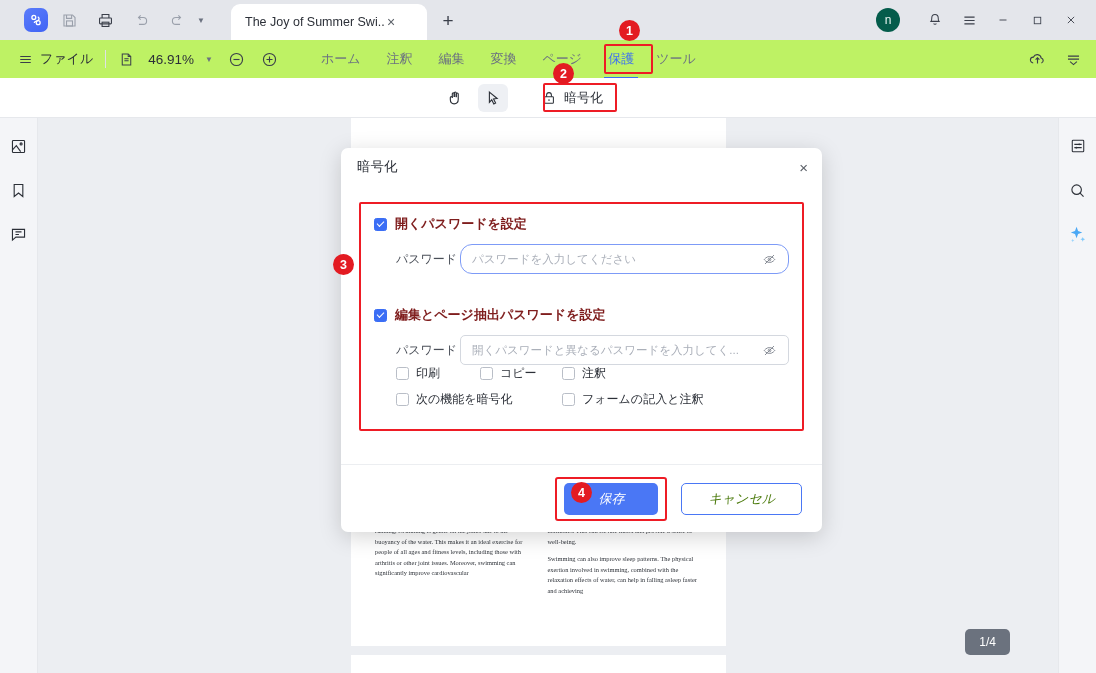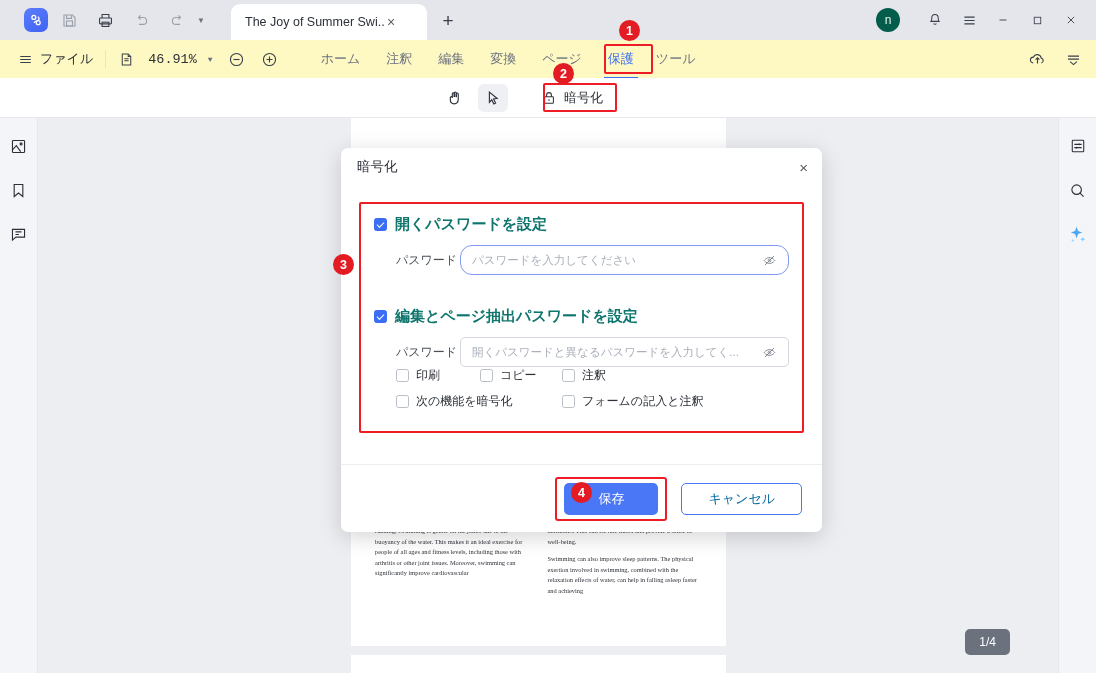--- a/index.html
+++ b/index.html
@@ -58,22 +58,22 @@
     margin-right: 18px;
   }
   .win-btn {
     width: 34px; height: 40px; display:flex; align-items:center; justify-content:center;
     color: #3a3f4a;
   }
 
   
   .menubar {
     position: absolute; top: 40px; left: 0; width: 1096px; height: 38px;
-    background: #fef9c3;
-    display: flex; align-items: center; font-family: Liberation Mono, monospace;
+    background: #bef264;
+    display: flex; align-items: center;
   }
   .hamb { margin-left: 18px; color: #3a3f4a; font-size: 15px; }
   .file-label { margin-left: 7px; font-size: 13px; color: #2c3038; }
   .divider-v { width: 1px; height: 18px; background: #dfe1e6; margin: 0 12px; }
   .page-ic { color:#3a3f4a; display:flex; align-items:center; }
   .zoom-val { font-size: 13.5px; color: #2c3038; margin-left: 13px; }
   .zoom-caret { margin-left: 11px; color:#6b7280; font-size: 8px; }
   .zoom-btn { margin-left: 14px; color: #3a3f4a; display:flex; }
   .menus { display: flex; align-items: center; margin-left: 42px; }
   .menu-item {
@@ -165,42 +165,42 @@
     width: 13px; height: 13px; border-radius: 2.5px;
     border: 1px solid #b9bec7; background: #fff; flex: none;
     display: flex; align-items: center; justify-content: center;
   }
   .cb.ck { background: #3b6ef5; border-color: #3b6ef5; }
   .cb.ck::after {
     content: ''; width: 6px; height: 3px;
     border-left: 1.6px solid #fff; border-bottom: 1.6px solid #fff;
     transform: rotate(-45deg); margin-top: -2px;
   }
-  .cb-lbl { font-size: 15px; color: #0f766e; font-weight: bold; }
+  .cb-lbl { font-size: 13px; color: #7f1d1d; font-weight: bold; }
   .pwrow { display: flex; align-items: center; margin: 11px 0 0 22px; }
   .pw-lbl { font-size: 12px; color: #4a4f58; width: 64px; }
   .pw-in {
     flex: 1; height: 30px; border: 1px solid #d4d8df; border-radius: 5px;
     display: flex; align-items: center; padding: 0 11px; position: relative;
   }
   .pw-in.focus { border-color: #7d9bf7; border-radius: 12px; }
   .pw-ph { font-size: 11.5px; color: #a9aeb8; flex: 1; white-space: nowrap; overflow: hidden; }
   .eye { color: #7d828c; font-size: 13px; }
   .sect-lbl { font-size: 12px; color: #2c3038; margin: 16px 0 9px 22px; }
   .perm { margin-left: 22px; }
   .permrow { display: flex; align-items: flex-end; margin-bottom: 9px; }
   .permitem { display: flex; align-items: center; gap: 7px; }
   .perm-lbl { font-size: 12px; color: #2c3038; }
   .btn {
     height: 32px; border-radius: 5px; font-size: 13px;
     display: flex; align-items: center; justify-content: center;
-    padding: 0 26px; cursor: pointer;
+    padding: 0 26px; cursor: pointer; font-style: italic;
   }
   .btn-p { background: #4a77f5; color: #fff; min-width: 94px; }
-  .btn-s { background: #fff; color: #0369a1; border: 1px solid #4a77f5; min-width: 94px; }
+  .btn-s { background: #fff; color: #4d7c0f; border: 1px solid #4a77f5; min-width: 94px; }
   .save-wrap { border: 2px solid #ee1c25; border-radius: 3px; padding: 4px 7px; }
 
   
   .redbox { position: absolute; border: 2px solid #ee1c25; border-radius: 2px; pointer-events: none; }
   .badge {
     position: absolute; width: 21px; height: 21px; border-radius: 50%;
     background: #e31b22; color: #fff; font-size: 12.5px; font-weight: bold;
     display: flex; align-items: center; justify-content: center;
     z-index: 40;
   }

